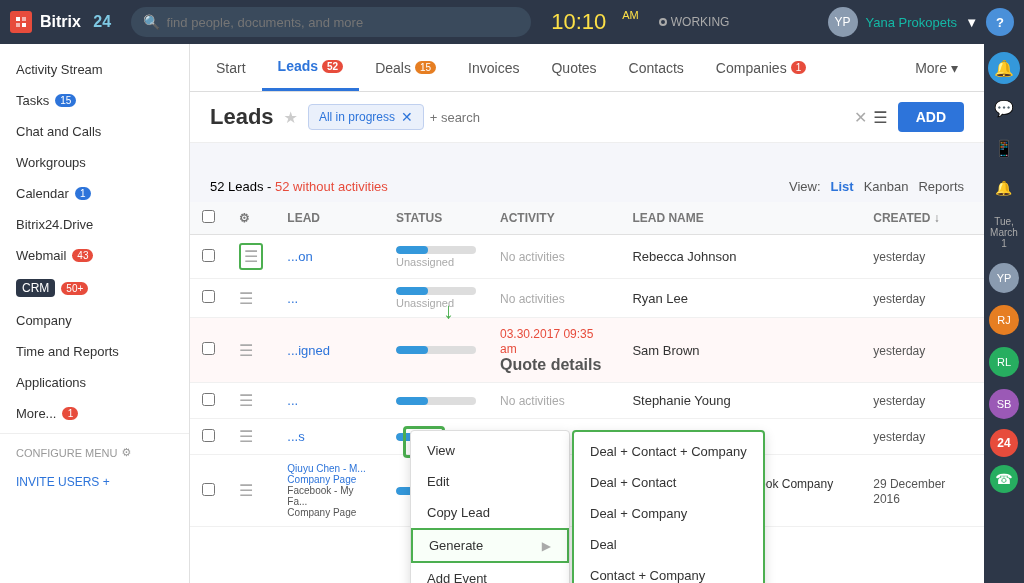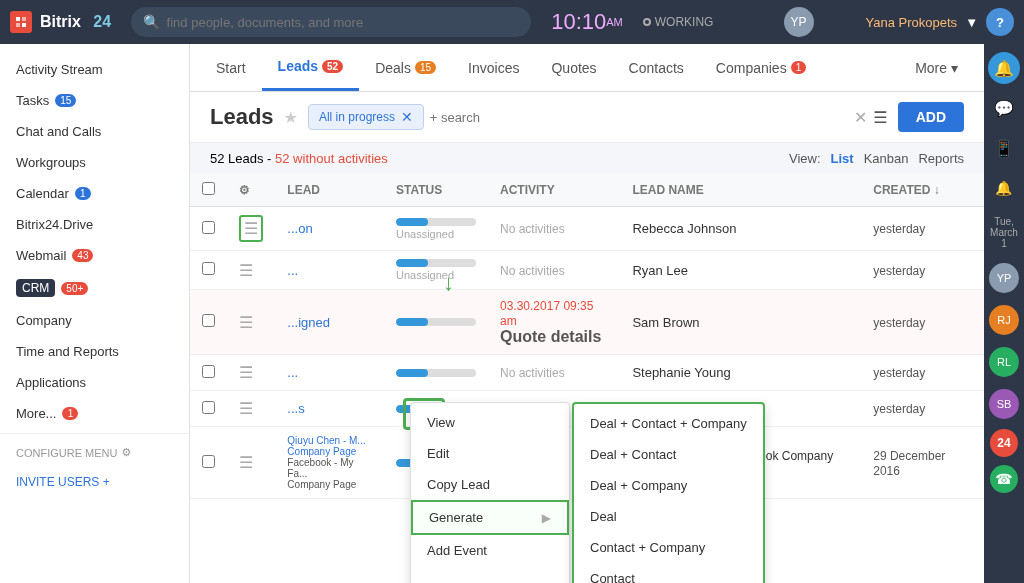--- a/index.html
+++ b/index.html
@@ -4,21 +4,21 @@
   <style>
     * { box-sizing: border-box; margin: 0; padding: 0; }
     body { font-family: Arial, sans-serif; font-size: 13px; background: #f0f2f5; width: 1024px; height: 583px; overflow: hidden; display: flex; flex-direction: column; }
 
     
     .topbar { background: #2d3748; height: 44px; display: flex; align-items: center; padding: 0 10px; flex-shrink: 0; }
     .logo { color: #fff; font-weight: bold; font-size: 16px; margin-right: 20px; display: flex; align-items: center; gap: 4px; }
     .search-bar { flex: 1; max-width: 400px; background: #3a4a5c; border-radius: 20px; display: flex; align-items: center; padding: 0 12px; height: 30px; }
     .search-bar input { background: transparent; border: none; outline: none; color: #aaa; font-size: 13px; width: 100%; }
     .search-icon { color: #aaa; margin-right: 6px; font-size: 14px; }
-    .clock { color: #f0abfc; font-size: 22px; font-weight: 300; margin: 0 20px; display: flex; align-items: center; gap: 0; }
+    .clock { color: #fde047; font-size: 22px; font-weight: 300; margin: 0 20px; display: flex; align-items: flex-start; gap: 16px; }
     .clock-ampm { font-size: 11px; }
     .working-badge { color: #aaa; font-size: 12px; display: flex; align-items: center; gap: 4px; }
     .working-dot { width: 8px; height: 8px; border-radius: 50%; border: 2px solid #aaa; }
     .user-info { color: #fff; display: flex; align-items: center; gap: 8px; margin-left: auto; }
     .avatar { width: 30px; height: 30px; border-radius: 50%; background: #8a9bb0; overflow: hidden; display: flex; align-items: center; justify-content: center; color: #fff; font-size: 12px; }
     .help-btn { width: 28px; height: 28px; border-radius: 50%; background: #4a90d9; color: #fff; display: flex; align-items: center; justify-content: center; font-weight: bold; margin-left: 8px; cursor: pointer; }
 
     
     .main-layout { display: flex; flex: 1; overflow: hidden; }
 
@@ -50,21 +50,21 @@
     .filter-bar { display: flex; align-items: center; gap: 6px; flex: 1; }
     .filter-tag { background: #eaf0fb; border: 1px solid #c0d0ef; border-radius: 4px; padding: 4px 10px; color: #2d74da; display: flex; align-items: center; gap: 6px; font-size: 12px; }
     .filter-tag .close { color: #2d74da; cursor: pointer; font-size: 14px; }
     .search-input { border: none; outline: none; font-size: 13px; color: #333; width: 200px; }
     .filter-actions { display: flex; align-items: center; gap: 6px; }
     .clear-search { color: #aaa; cursor: pointer; font-size: 16px; }
     .list-icon { color: #555; cursor: pointer; font-size: 16px; }
     .add-btn { background: #2d74da; color: #fff; border: none; border-radius: 4px; padding: 7px 18px; font-size: 14px; cursor: pointer; font-weight: bold; }
 
     
-    .stats-bar { padding: 8px 20px; background: #f5f6fa; display: flex; align-items: center; justify-content: space-between; flex-shrink: 0; }
+    .stats-bar { padding: 8px 20px; background: #f5f6fa; display: flex; align-items: center; justify-content: space-between; flex-shrink: 0; margin-top: 28px; }
     .stats-link { color: #e74c3c; cursor: pointer; }
     .view-options { display: flex; align-items: center; gap: 10px; color: #555; font-size: 13px; }
     .view-opt { cursor: pointer; color: #555; }
     .view-opt.active { color: #2d74da; font-weight: bold; }
 
     
     .table-container { flex: 1; overflow-y: auto; background: #fff; margin: 0 0; position: relative; }
     table { width: 100%; border-collapse: collapse; }
     thead th { background: #f8f9fa; padding: 8px 12px; text-align: left; color: #777; font-size: 12px; border-bottom: 1px solid #e0e0e0; white-space: nowrap; }
     tbody tr { border-bottom: 1px solid #f0f0f0; }
@@ -124,21 +124,21 @@
   <div class="clock">
     <span>10:10</span>
       <span class="clock-ampm">AM</span>
   </div>
   <div class="working-badge">
     <div class="working-dot"></div>
     <span>WORKING</span>
   </div>
   <div class="user-info">
     <div class="avatar">YP</div>
-    <span style="color:#fdba74; font-size:13px;margin-left:44px;">Yana Prokopets</span>
+    <span style="color:#14b8a6; font-size:13px;">Yana Prokopets</span>
     <span style="color:#fff;">▼</span>
   </div>
   <div class="help-btn">
     <span>?</span>
   </div>
 </div>
 
 <div class="main-layout">
 
   <div class="sidebar">

